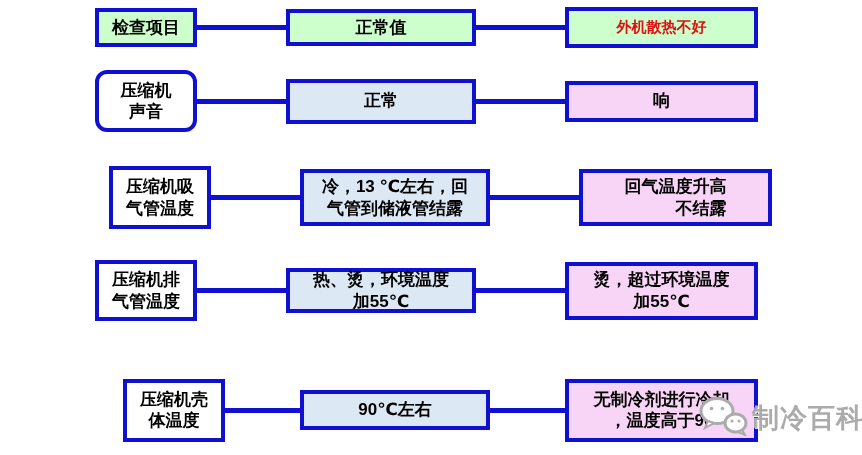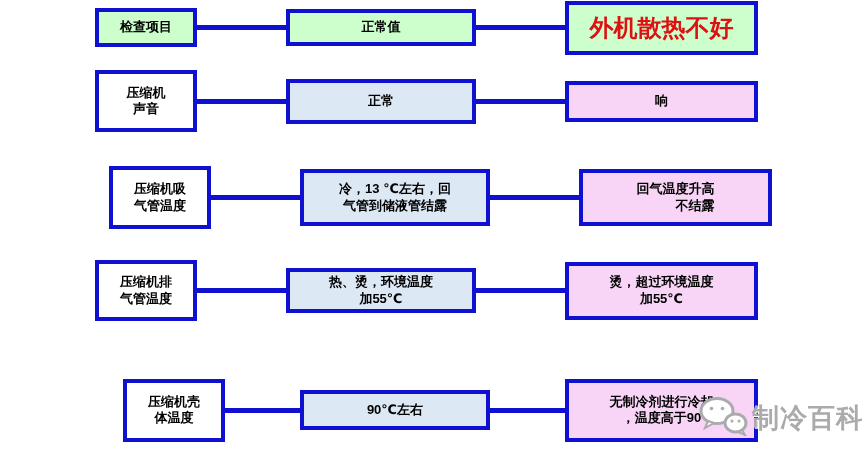--- a/index.html
+++ b/index.html
@@ -19,37 +19,37 @@
   }
   .box{
     box-sizing:border-box;
     border:4px solid var(--border-blue);
     display:flex;
     align-items:center;
     justify-content:center;
     text-align:center;
     font-weight:bold;
     color:var(--text-black);
-    font-size:13px;
+    font-size:17px;
     line-height:1.25;
     white-space:pre-line;
     flex-shrink:0;
   }
   .left{width:102px;background:var(--white-fill);}
   .mid{width:190px;background:var(--blue-fill);}
   .right{width:193px;background:var(--pink-fill);}
   .conn{flex:1;height:5px;background:var(--border-blue);}
 
   
   .r1{top:7px;height:41px;}
   .r1 .left{height:39px;background:var(--green-fill);}
   .r1 .mid{height:37px;background:var(--green-fill);}
-  .r1 .right{height:54px;background:var(--green-fill);color:var(--title-red);font-size:24px;}
+  .r1 .right{height:41px;background:var(--green-fill);color:var(--title-red);font-size:15px;}
   .r2{top:70px;height:62px;}
-  .r2 .left{height:62px;}
+  .r2 .left{height:62px;border-radius:12px;}
   .r2 .mid{height:45px;}
   .r2 .right{height:41px;}
   .r3{top:166px;height:63px;padding-left:14px;}
   .r3 .left{height:63px;}
   .r3 .mid{height:57px;}
   .r3 .right{height:57px;text-align:right;}
   .r4{top:260px;height:61px;}
   .r4 .left{height:61px;}
   .r4 .mid{height:45px;}
   .r4 .right{height:58px;}

